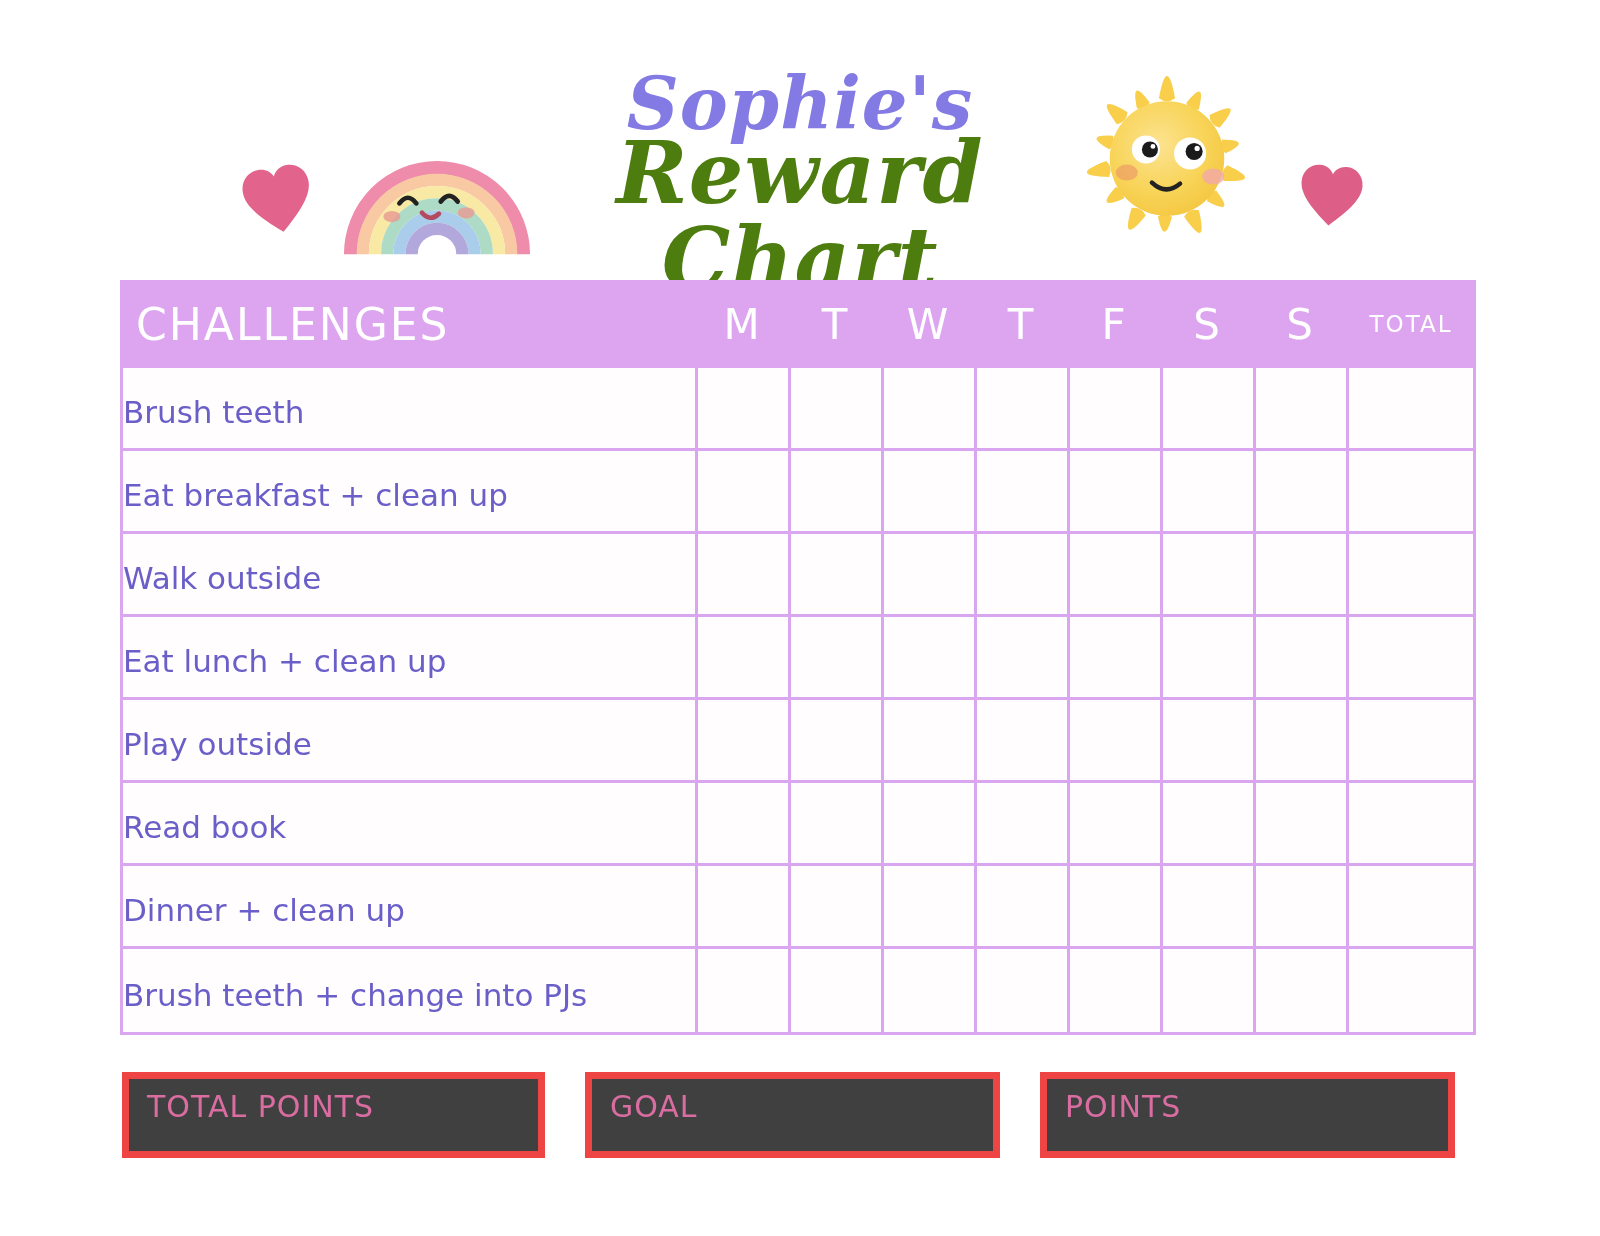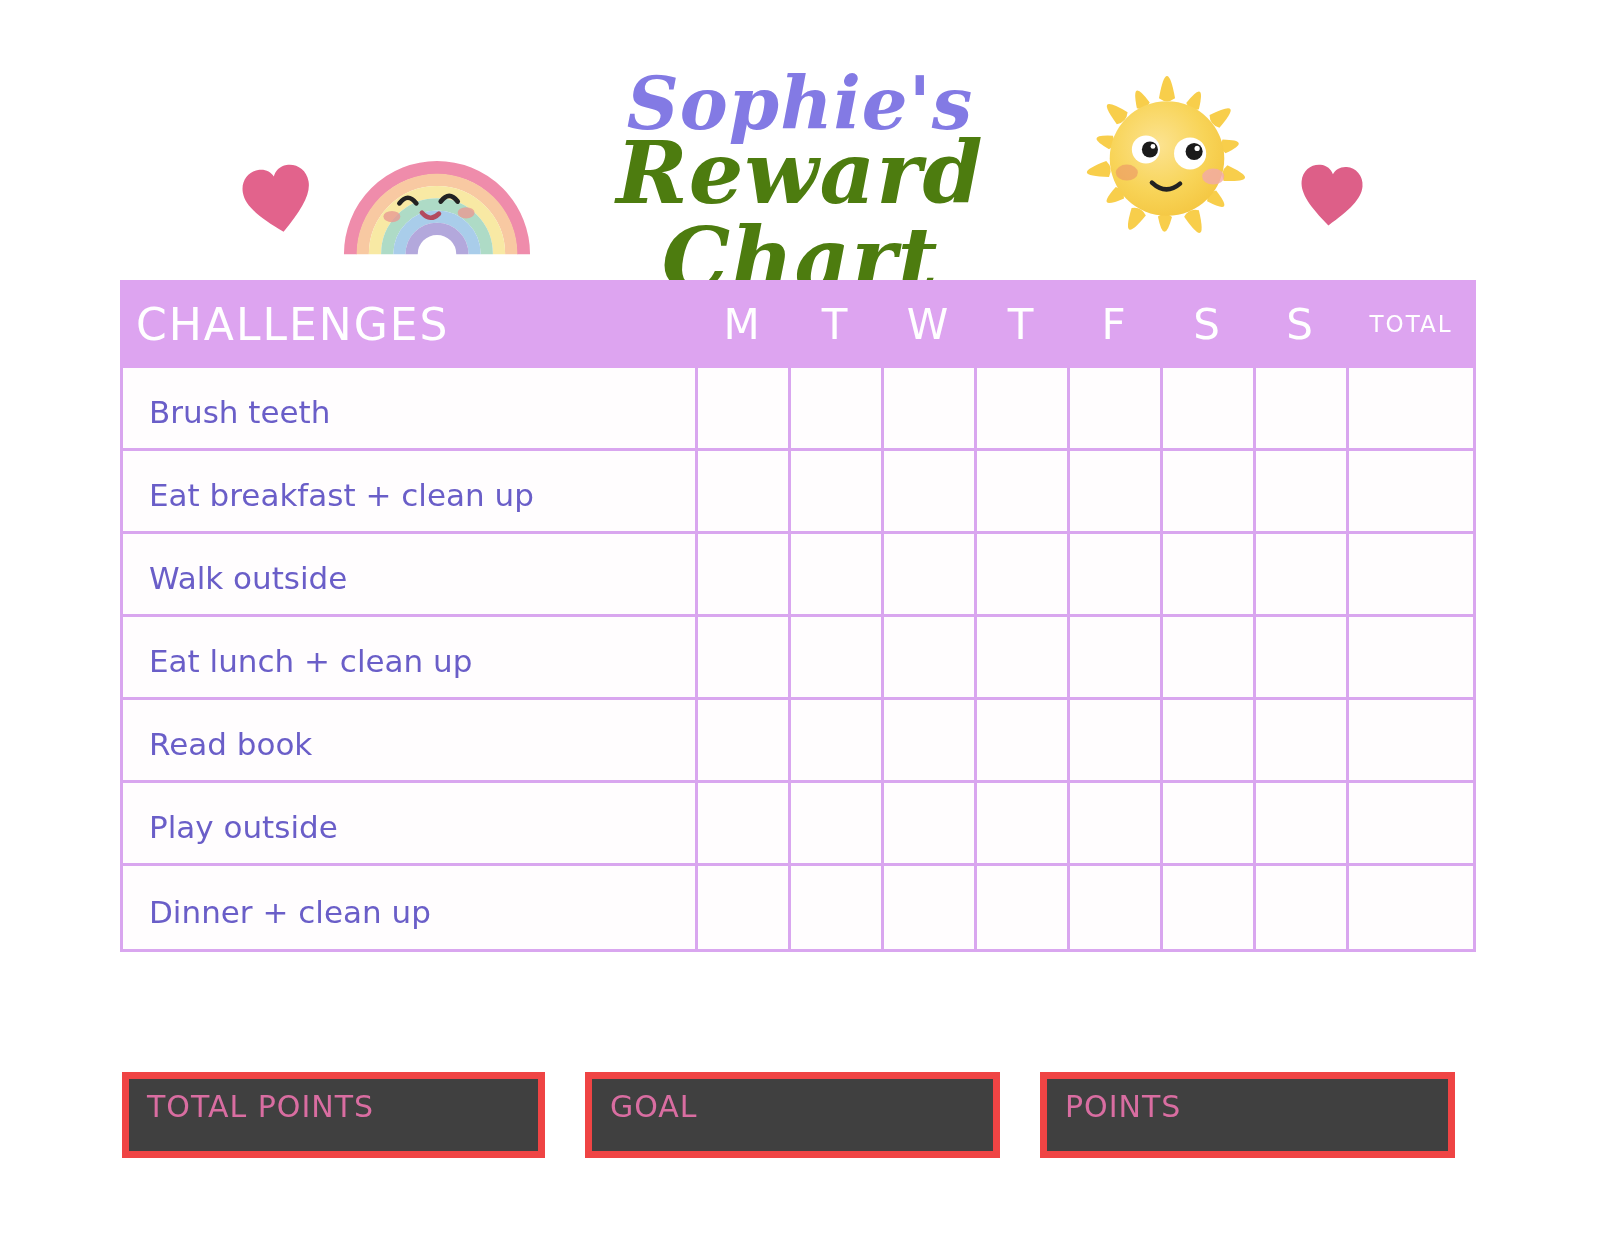--- a/index.html
+++ b/index.html
@@ -61,21 +61,21 @@
   }
   .trow {
     display:flex; height:83px;
     border-bottom:3px solid #d9a6ef;
   }
   .trow:last-child { border-bottom:none; }
   .cell-label {
     width:575px;
     border-right:3px solid #d9a6ef;
     display:flex; align-items:center;
-    padding-left:26px; padding-top:8px;
+    padding-top:8px;
     font-size:31px; color:#6a5ec8;
   }
   .cell-day {
     width:93px;
     border-right:3px solid #d9a6ef;
   }
   .cell-points { flex:1; }
 
   
   .footer-box {
@@ -245,55 +245,66 @@
         <div class="cell-day"></div>
         <div class="cell-day"></div>
         <div class="cell-day"></div>
         <div class="cell-day"></div>
         <div class="cell-day"></div>
         <div class="cell-day"></div>
         <div class="cell-points"></div>
       </div>
 
       <div class="trow">
+        <div class="cell-label">Play outside</div>
+        <div class="cell-day"></div>
+        <div class="cell-day"></div>
+        <div class="cell-day"></div>
+        <div class="cell-day"></div>
+        <div class="cell-day"></div>
+        <div class="cell-day"></div>
+        <div class="cell-day"></div>
+        <div class="cell-points"></div>
+      </div>
+
+      <div class="trow">
         <div class="cell-label">Read book</div>
         <div class="cell-day"></div>
         <div class="cell-day"></div>
         <div class="cell-day"></div>
         <div class="cell-day"></div>
         <div class="cell-day"></div>
         <div class="cell-day"></div>
         <div class="cell-day"></div>
         <div class="cell-points"></div>
       </div>
 
       <div class="trow">
-        <div class="cell-label">Play outside</div>
-        <div class="cell-day"></div>
-        <div class="cell-day"></div>
-        <div class="cell-day"></div>
-        <div class="cell-day"></div>
-        <div class="cell-day"></div>
-        <div class="cell-day"></div>
-        <div class="cell-day"></div>
-        <div class="cell-points"></div>
-      </div>
-
-      <div class="trow">
         <div class="cell-label">Dinner + clean up</div>
         <div class="cell-day"></div>
         <div class="cell-day"></div>
         <div class="cell-day"></div>
         <div class="cell-day"></div>
         <div class="cell-day"></div>
         <div class="cell-day"></div>
         <div class="cell-day"></div>
         <div class="cell-points"></div>
       </div>
 
+      <div class="trow">
+        <div class="cell-label">Brush teeth + change into PJs</div>
+        <div class="cell-day"></div>
+        <div class="cell-day"></div>
+        <div class="cell-day"></div>
+        <div class="cell-day"></div>
+        <div class="cell-day"></div>
+        <div class="cell-day"></div>
+        <div class="cell-day"></div>
+        <div class="cell-points"></div>
+      </div>
 
     </div>
   </div>
 
   <div class="footer-box box-total">
     <span class="box-label">TOTAL POINTS</span>
   </div>
   <div class="footer-box box-goal">
     <span class="box-label">GOAL</span>
   </div>

